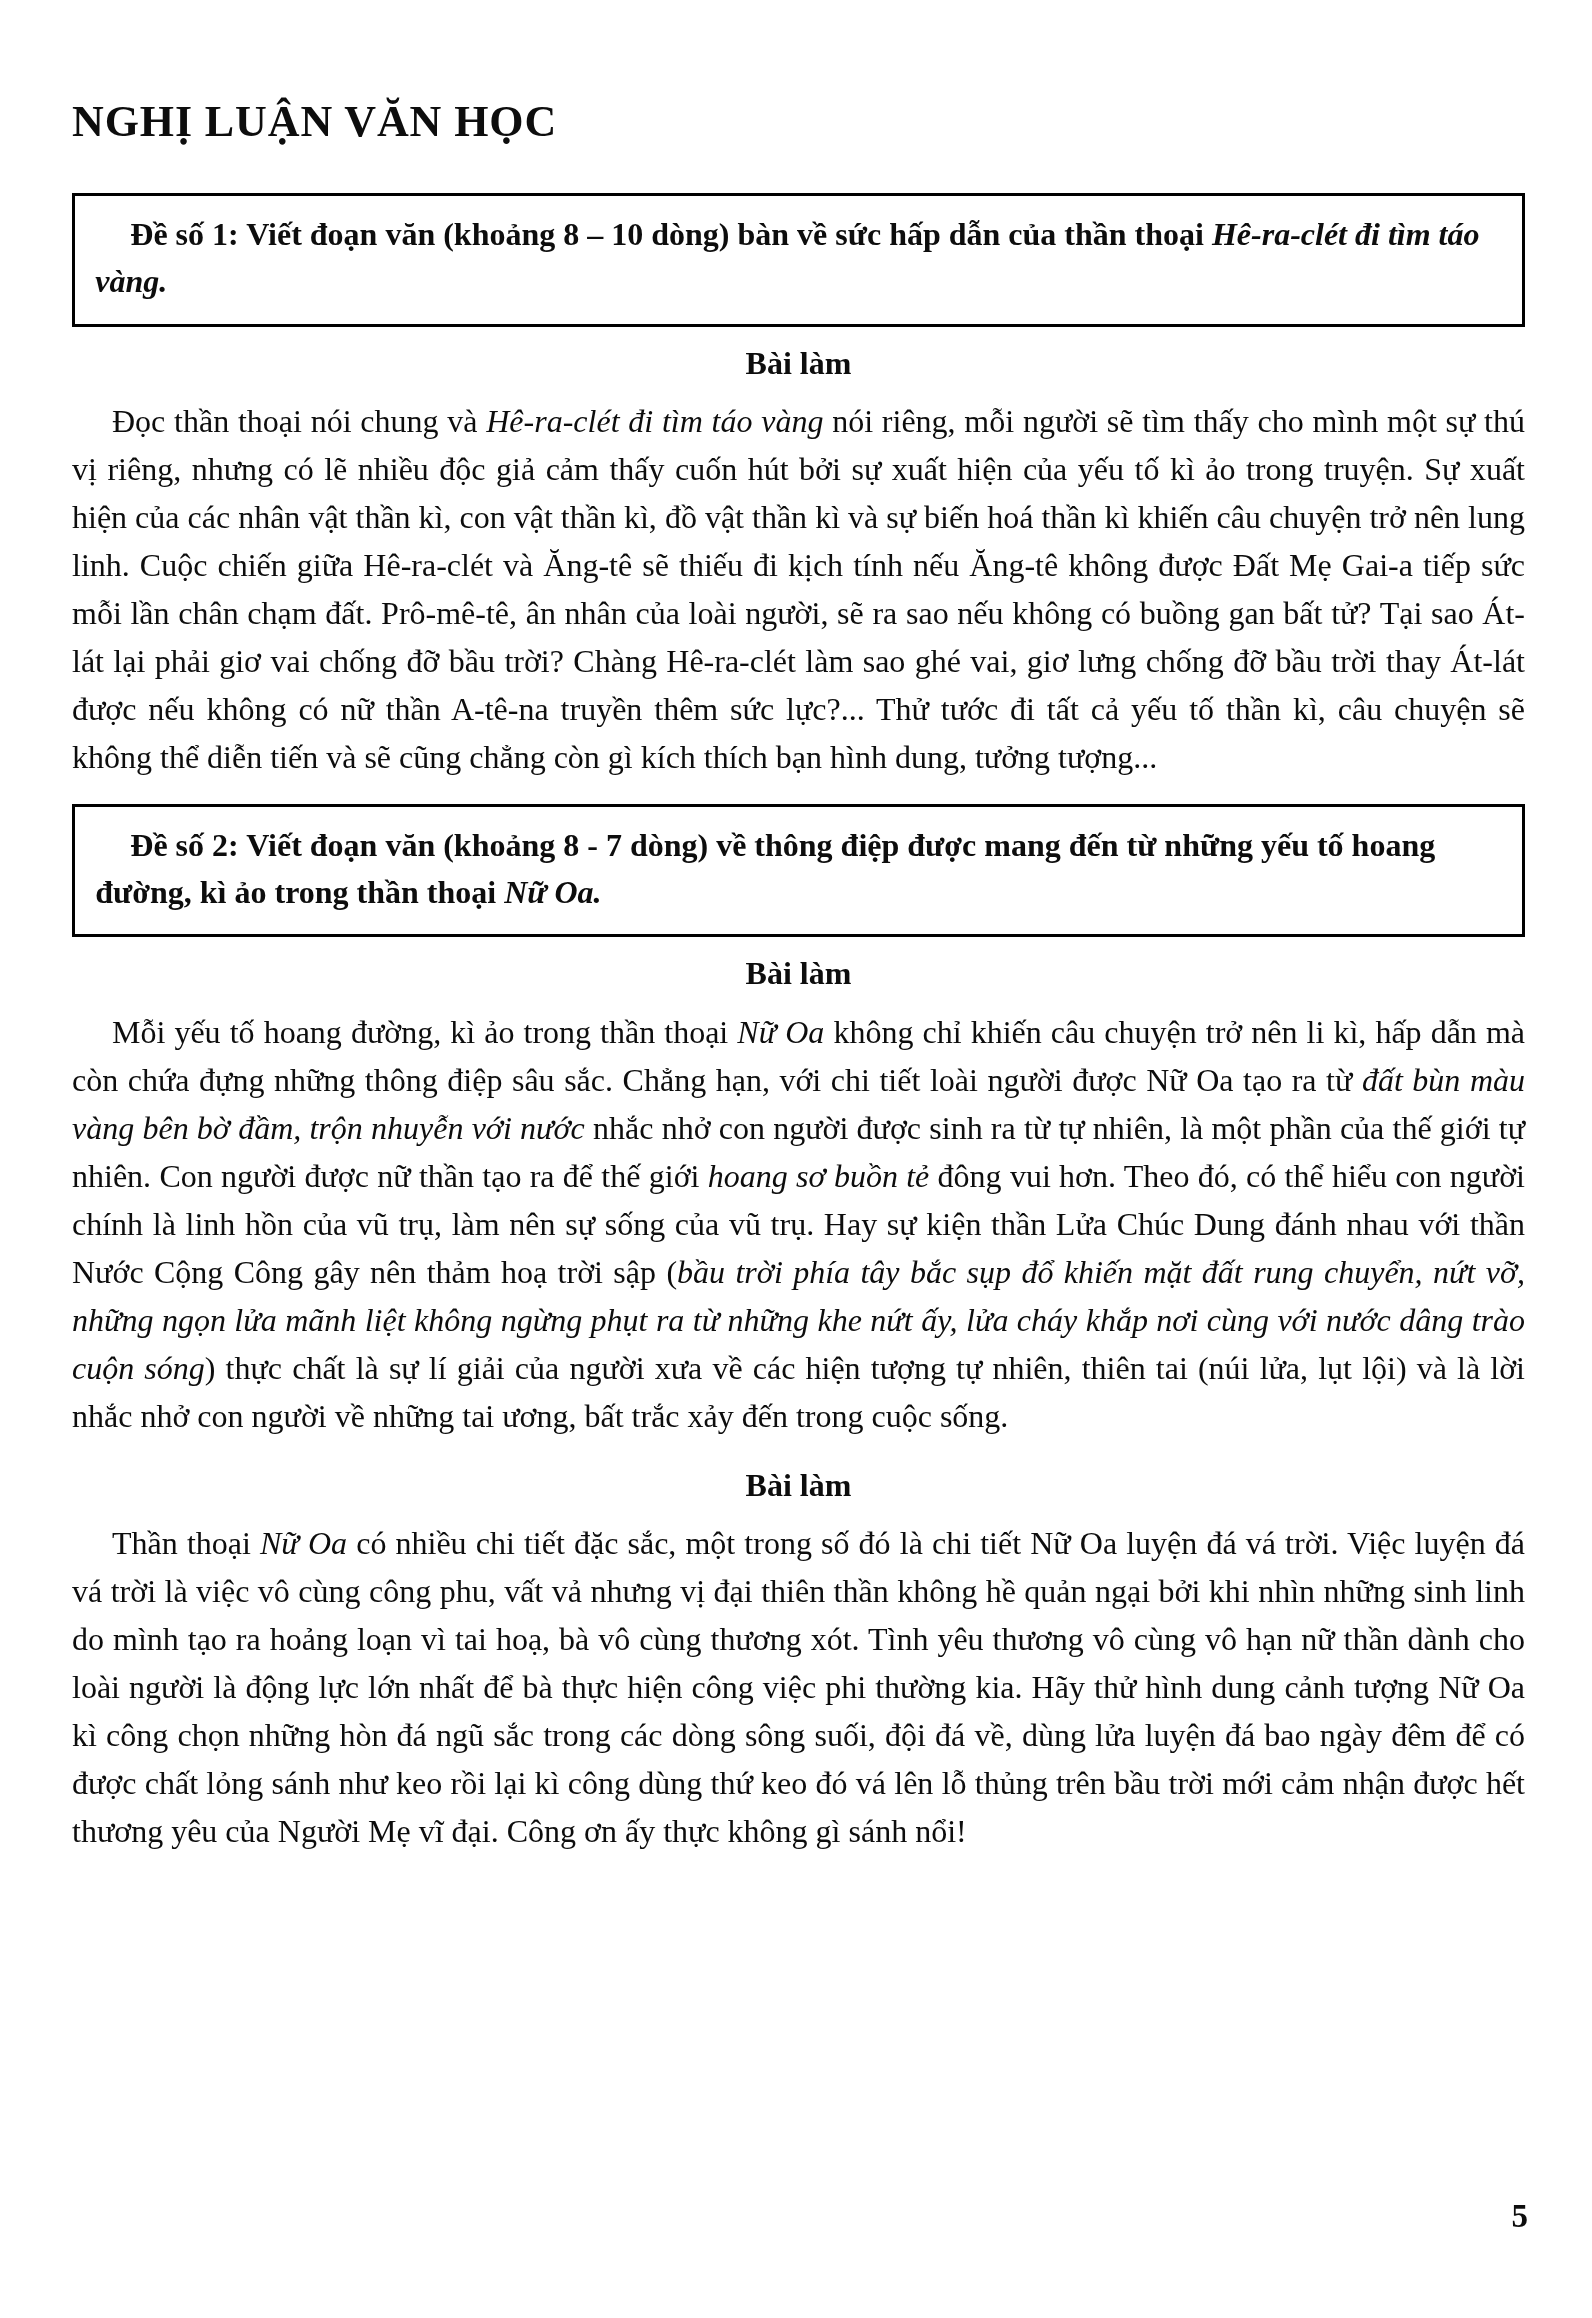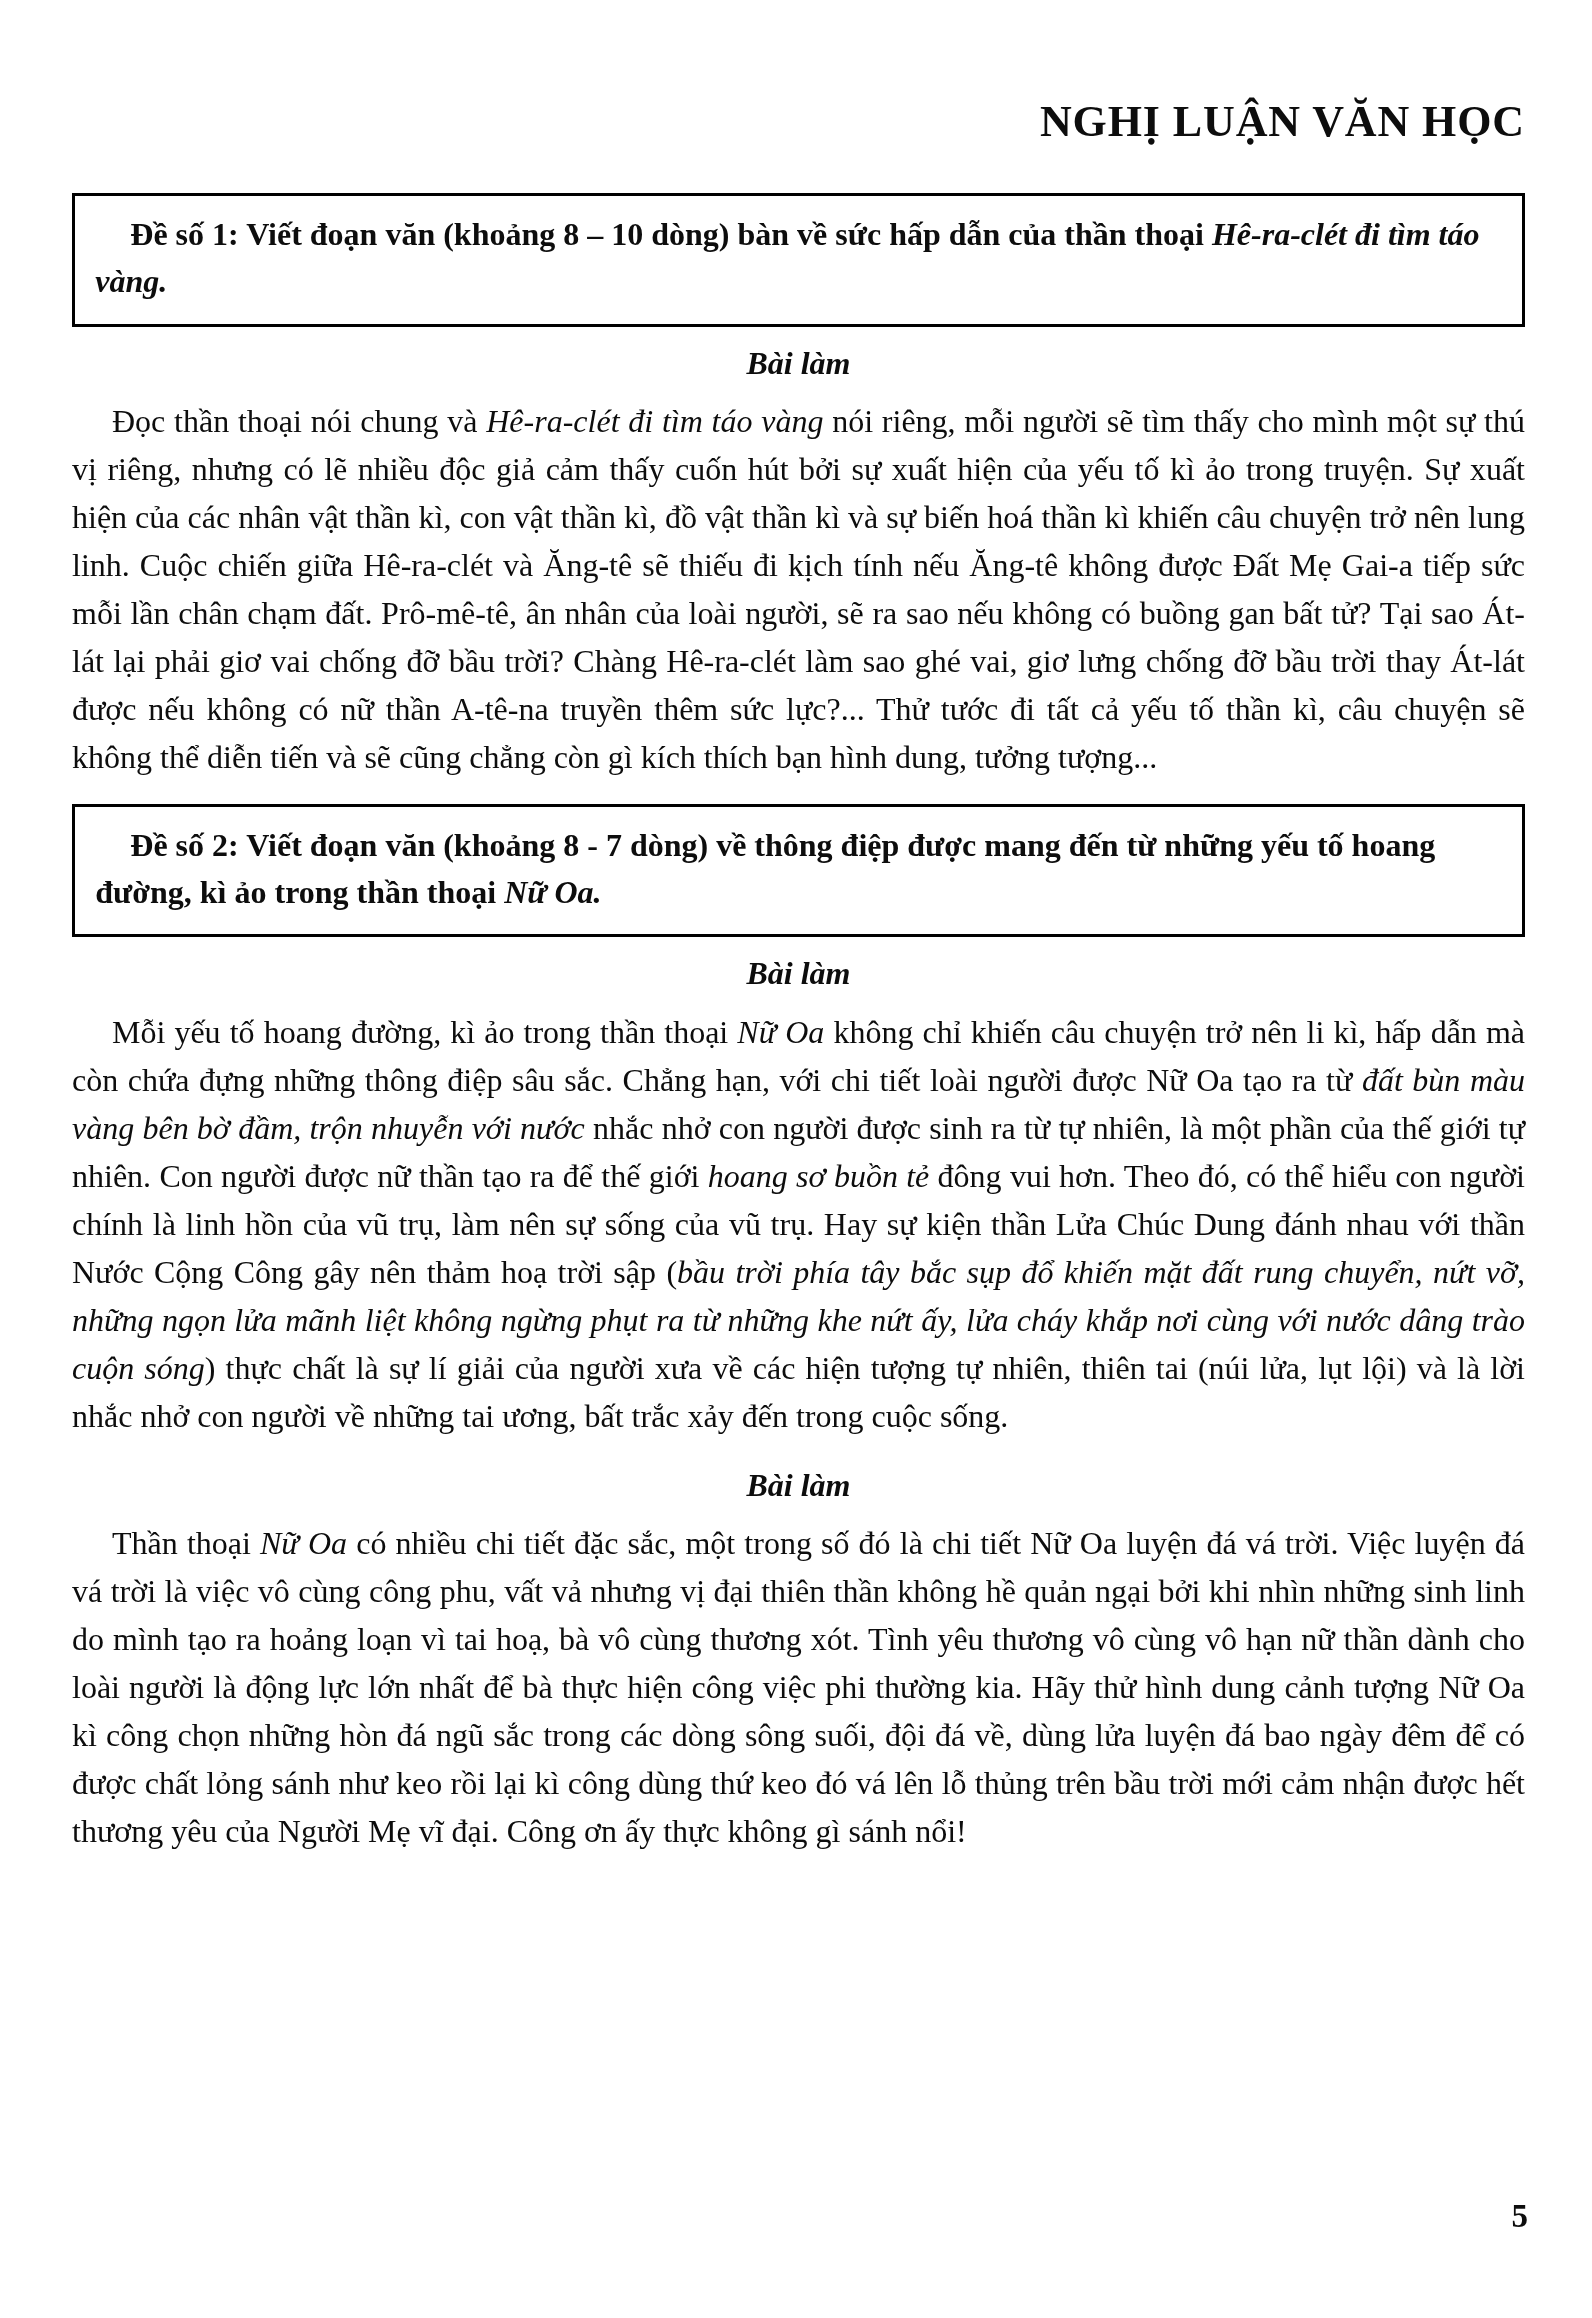--- a/index.html
+++ b/index.html
@@ -14,41 +14,40 @@
     margin: 0 auto;
     background: #ffffff;
     box-sizing: border-box;
     padding: 96px 68px 53px 72px;
     font-family: "Liberation Serif", "DejaVu Serif", serif;
     font-size: 32px;
     color: #0d0d0d;
     overflow: hidden;
   }
   .title {
-    text-align: right;
+    text-align: left;
     font-size: 44px;
     font-weight: bold;
     letter-spacing: 0.9px;
     margin: 0 0 46px 0;
   }
   .prompt-box {
     border: 3.5px solid #000;
     padding: 7px 16px 10.5px 12.3px;
     margin: 23px 0 8.8px 0;
   }
   .prompt {
     margin: 8px;
     font-weight: bold;
     line-height: 47px;
     text-indent: 35px;
   }
   .answer-label {
     text-align: center;
     font-weight: bold;
-    font-style: italic;
     margin: 14px 0 12.3px 0;
     line-height: 44px;
   }
   .body-para {
     margin: 0 0 23px 0;
     text-align: justify;
     text-indent: 40px;
     line-height: 48px;
   }
   .it { font-style: italic; }

